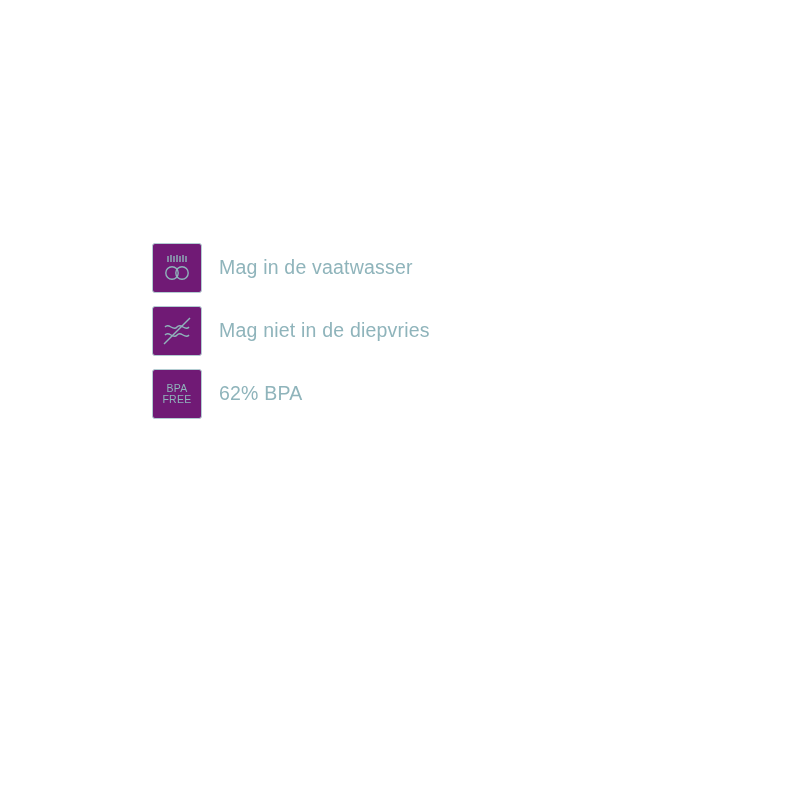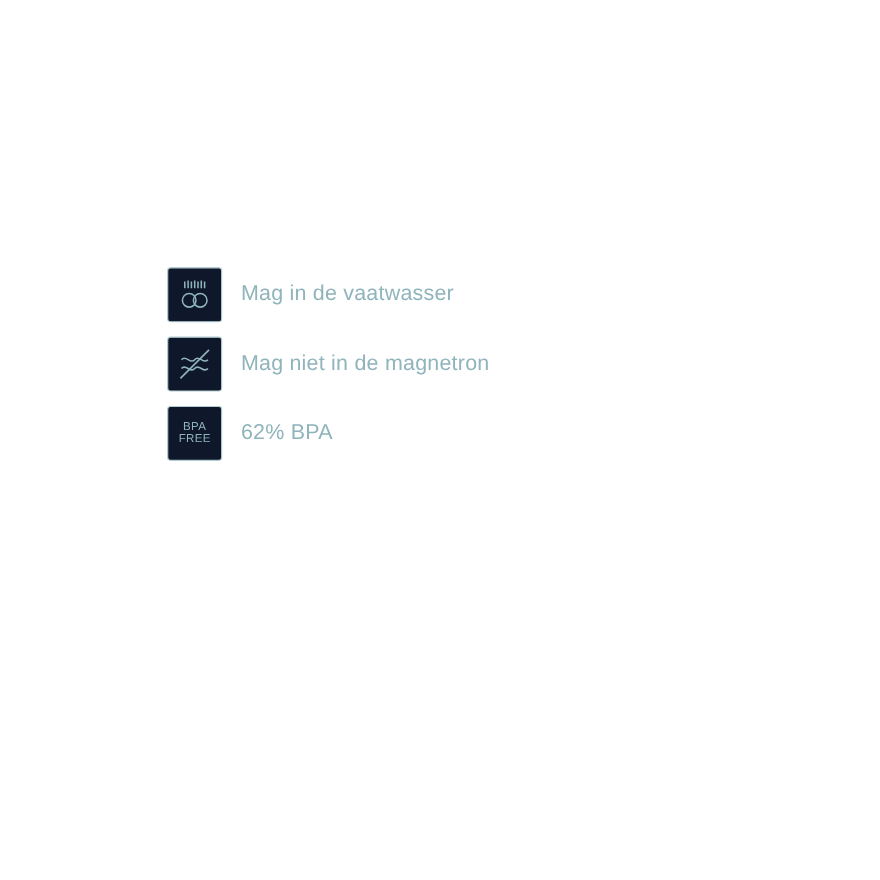--- a/index.html
+++ b/index.html
@@ -35,21 +35,21 @@
   .icon-box {
     width: 50px;
     height: 50px;
     border: 1.5px solid #b3cdd2;
     border-radius: 3px;
     box-sizing: border-box;
     display: flex;
     align-items: center;
     justify-content: center;
     flex: 0 0 auto;
-    background: #0f172a;
+    background: #701a75;
   }
   .icon-box svg {
     display: block;
   }
   .feature-label {
     font-size: 19.5px;
     color: #8fb4bb;
     letter-spacing: 0.2px;
     white-space: nowrap;
     line-height: 1.1;
@@ -95,21 +95,21 @@
     <div class="feature-row">
       <div class="icon-box">
         <svg width="34" height="34" viewBox="0 0 34 34" fill="none" stroke="#8fb4bb" stroke-width="1.4">
 
           <path d="M5 13 C9 8, 13 18, 17 13 C21 8, 25 18, 29 13"></path>
           <path d="M5 21 C9 16, 13 26, 17 21 C21 16, 25 26, 29 21"></path>
 
           <line x1="4" y1="30" x2="30" y2="4" stroke-width="1.5"></line>
         </svg>
       </div>
-      <span class="feature-label">Mag niet in de magnetron</span>
+      <span class="feature-label">Mag niet in de diepvries</span>
     </div>
 
 
     <div class="feature-row">
       <div class="icon-box">
         <div class="bpa-text">
           <span>BPA</span>
           <span>FREE</span>
         </div>
       </div>

